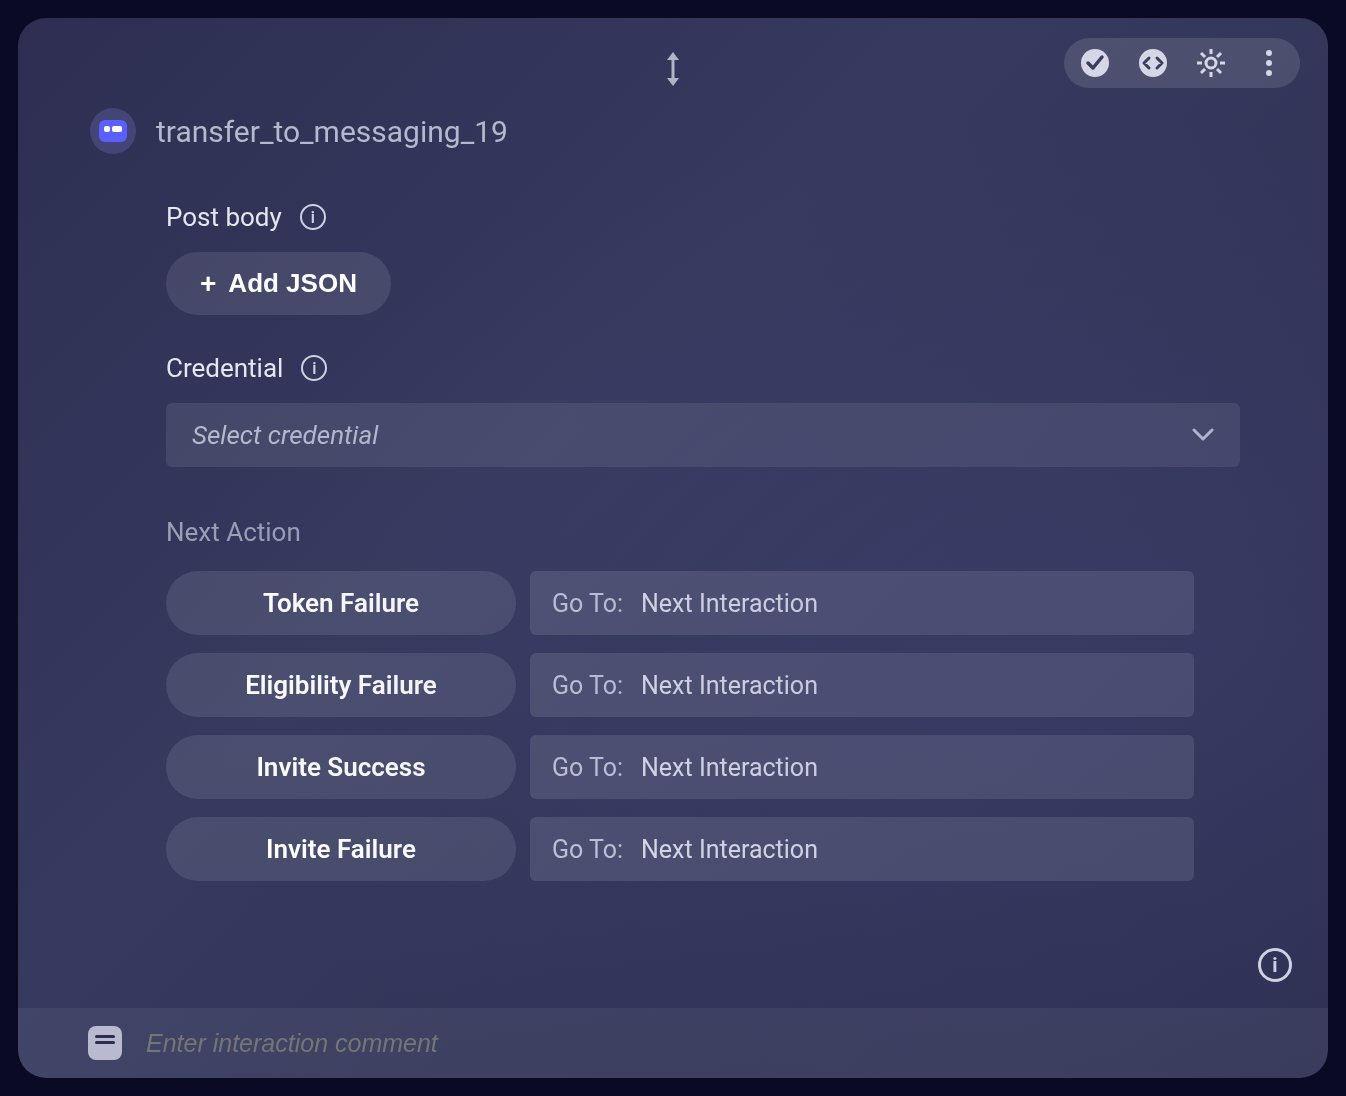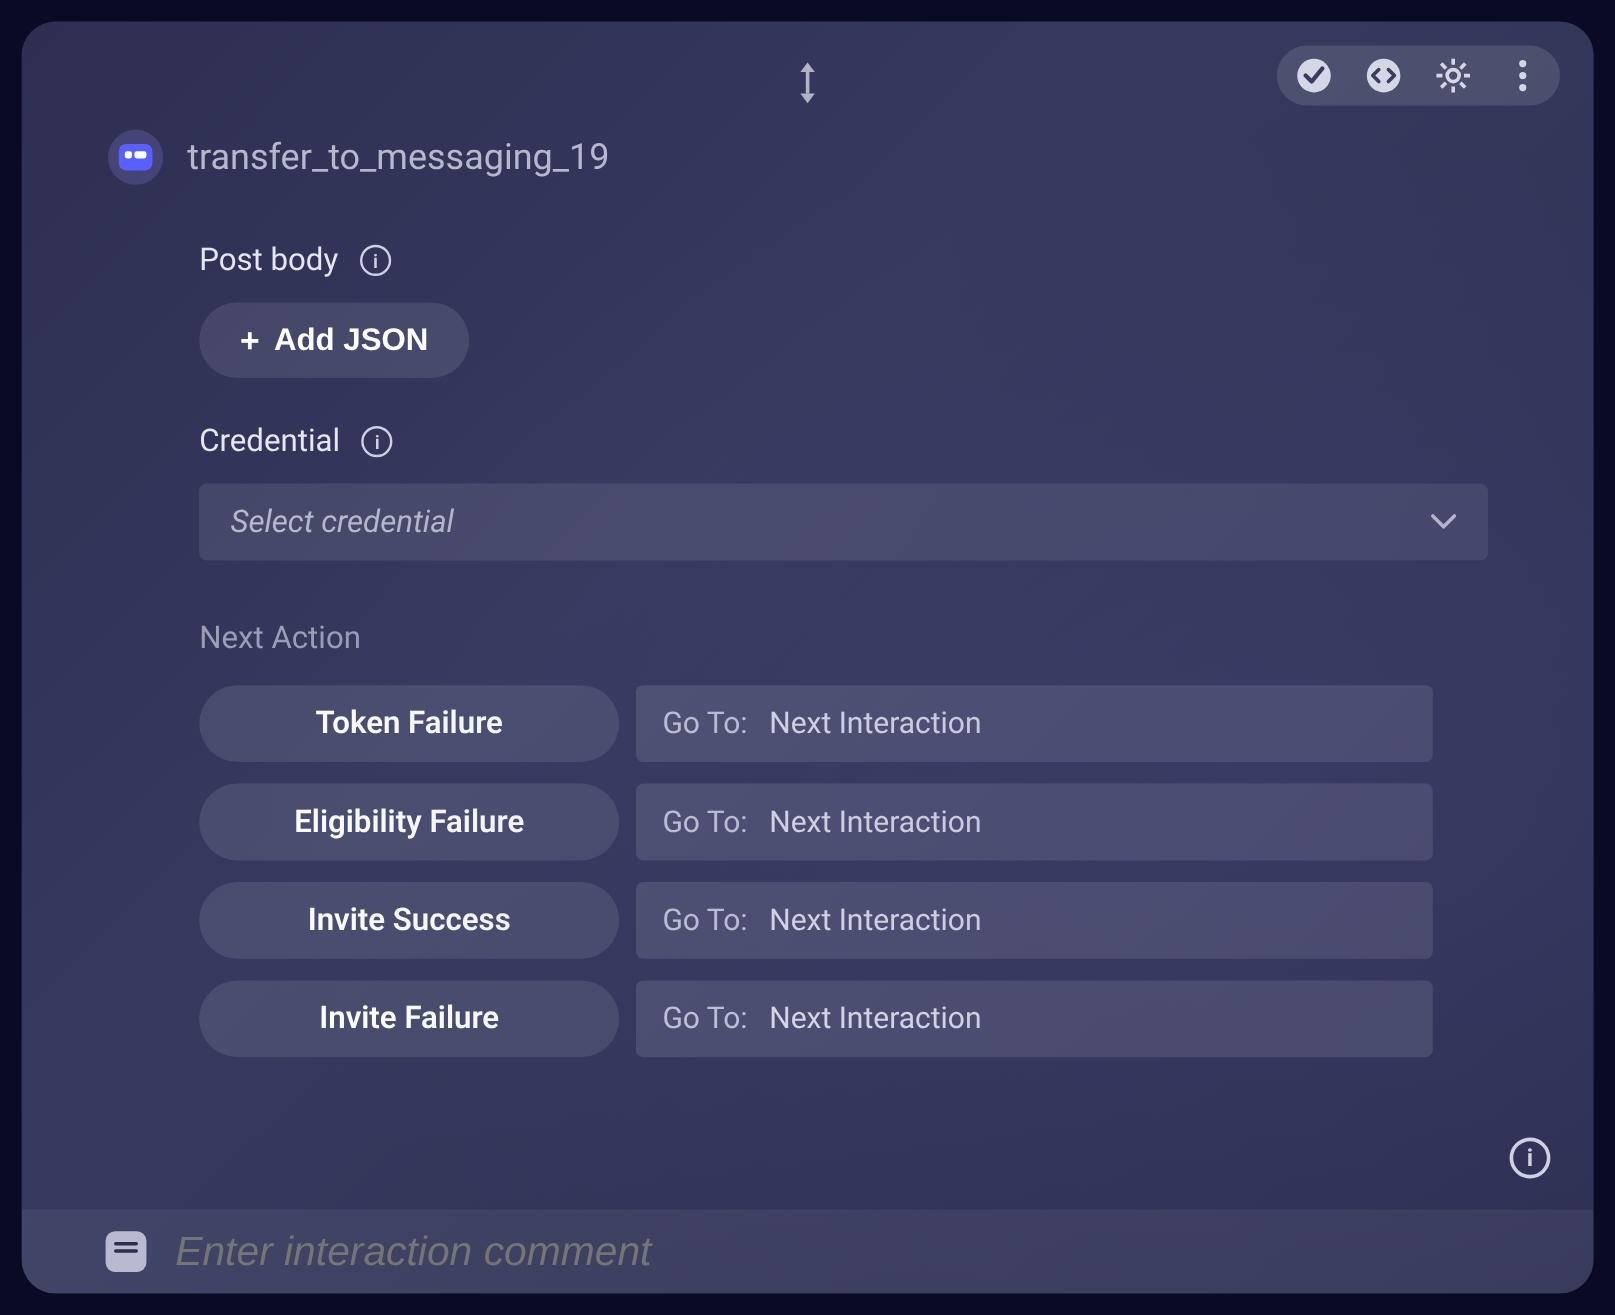--- a/index.html
+++ b/index.html
@@ -140,21 +140,21 @@
   .comment-icon {
     width:34px; height:34px; background:#b9bad0; border-radius:8px;
     position:relative;
   }
   .comment-icon::before{
     content:""; position:absolute; left:7px; top:9px; width:20px; height:3px; background:#2d2e52; border-radius:2px;
     box-shadow: 0 6px 0 #2d2e52;
   }
   .comment-input {
     flex:1; background:transparent; border:none; outline:none;
-    font-size:34px; font-style:italic; color:#a6a7be;
+    font-size:25px; font-style:italic; color:#a6a7be;
   }
 
   svg { display:block; }
 </style>
 </head>
 <body>
 
 <div class="panel">
 
   <div class="topbar">

